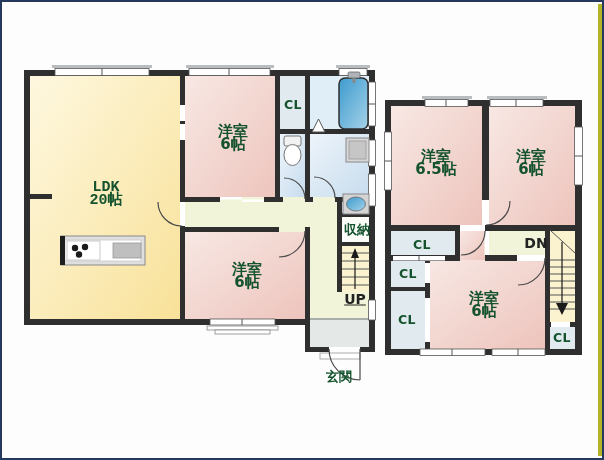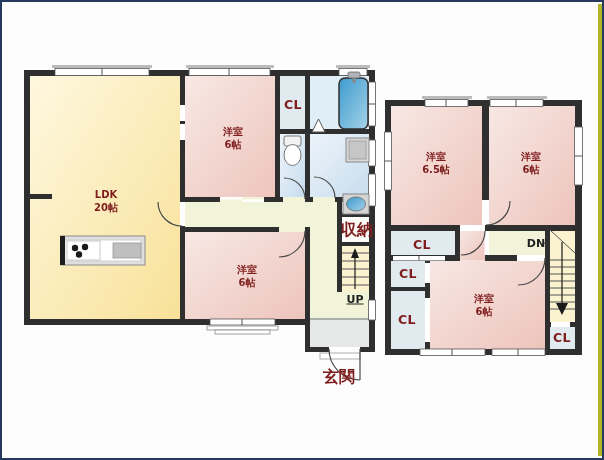--- a/index.html
+++ b/index.html
@@ -1,26 +1,26 @@
 <!DOCTYPE html>
 <html><head>
 <meta charset="utf-8">
 <style>
   html,body{margin:0;padding:0;background:#fff;}
   #canvas{position:relative;width:604px;height:460px;background:#FCFDFC;
           border:2px solid #24395c;box-sizing:border-box;overflow:hidden;
           font-family:"DejaVu Sans",sans-serif;}
   #edge-strip{position:absolute;right:0;top:2px;bottom:2px;width:4px;background:#b3b428;}
   svg{position:absolute;left:0;top:0;}
-  .lbl{position:absolute;transform:translate(-50%,-50%);color:#7f1d1d;
+  .lbl{position:absolute;transform:translate(-50%,-50%);color:#14532d;
        font-weight:bold;text-align:center;white-space:nowrap;line-height:13px;}
-  .room-lbl{font-size:10px;}
-  .small-lbl{font-size:16px;}
+  .room-lbl{font-size:15px;}
+  .small-lbl{font-size:13px;}
   .cl-lbl{font-size:12.5px;letter-spacing:.5px;}
-  .tiny-lbl{font-size:11px;font-weight:bold;color:#222;}
+  .tiny-lbl{font-size:14px;font-weight:bold;color:#222;}
 </style>
 </head>
 <body>
 
 <div id="canvas">
   <div id="edge-strip"></div>
 
   <svg width="604" height="460" viewBox="0 0 604 460">
     <defs>
       <linearGradient id="gYellow" x1="0" y1="0" x2="1" y2="1">
@@ -240,21 +240,21 @@
         <line x1="548" y1="293" x2="573" y2="293"></line>
         <line x1="548" y1="300" x2="573" y2="300"></line>
         <line x1="548" y1="307" x2="573" y2="307"></line>
         <line x1="560" y1="240" x2="560" y2="301" stroke="#1a1a1a" stroke-width="1.2"></line>
         <polygon points="560,313 554,301 566,301" fill="#1a1a1a" stroke="none"></polygon>
         <line x1="541" y1="241" x2="548" y2="241" stroke="#333" stroke-width="1"></line>
       </g>
     </g>
   </svg>
 
-  <div class="lbl room-lbl" style="left:104px;top:199px;">
+  <div class="lbl room-lbl" style="left:104px;top:192px;font-family:Liberation Mono, monospace;">
     <span>LDK</span><br>
     <span>20帖</span>
   </div>
   <div class="lbl room-lbl" style="left:231px;top:136px;">
     <span>洋室</span><br>
     <span>6帖</span>
   </div>
   <div class="lbl room-lbl" style="left:245px;top:274px;">
     <span>洋室</span><br>
     <span>6帖</span>

